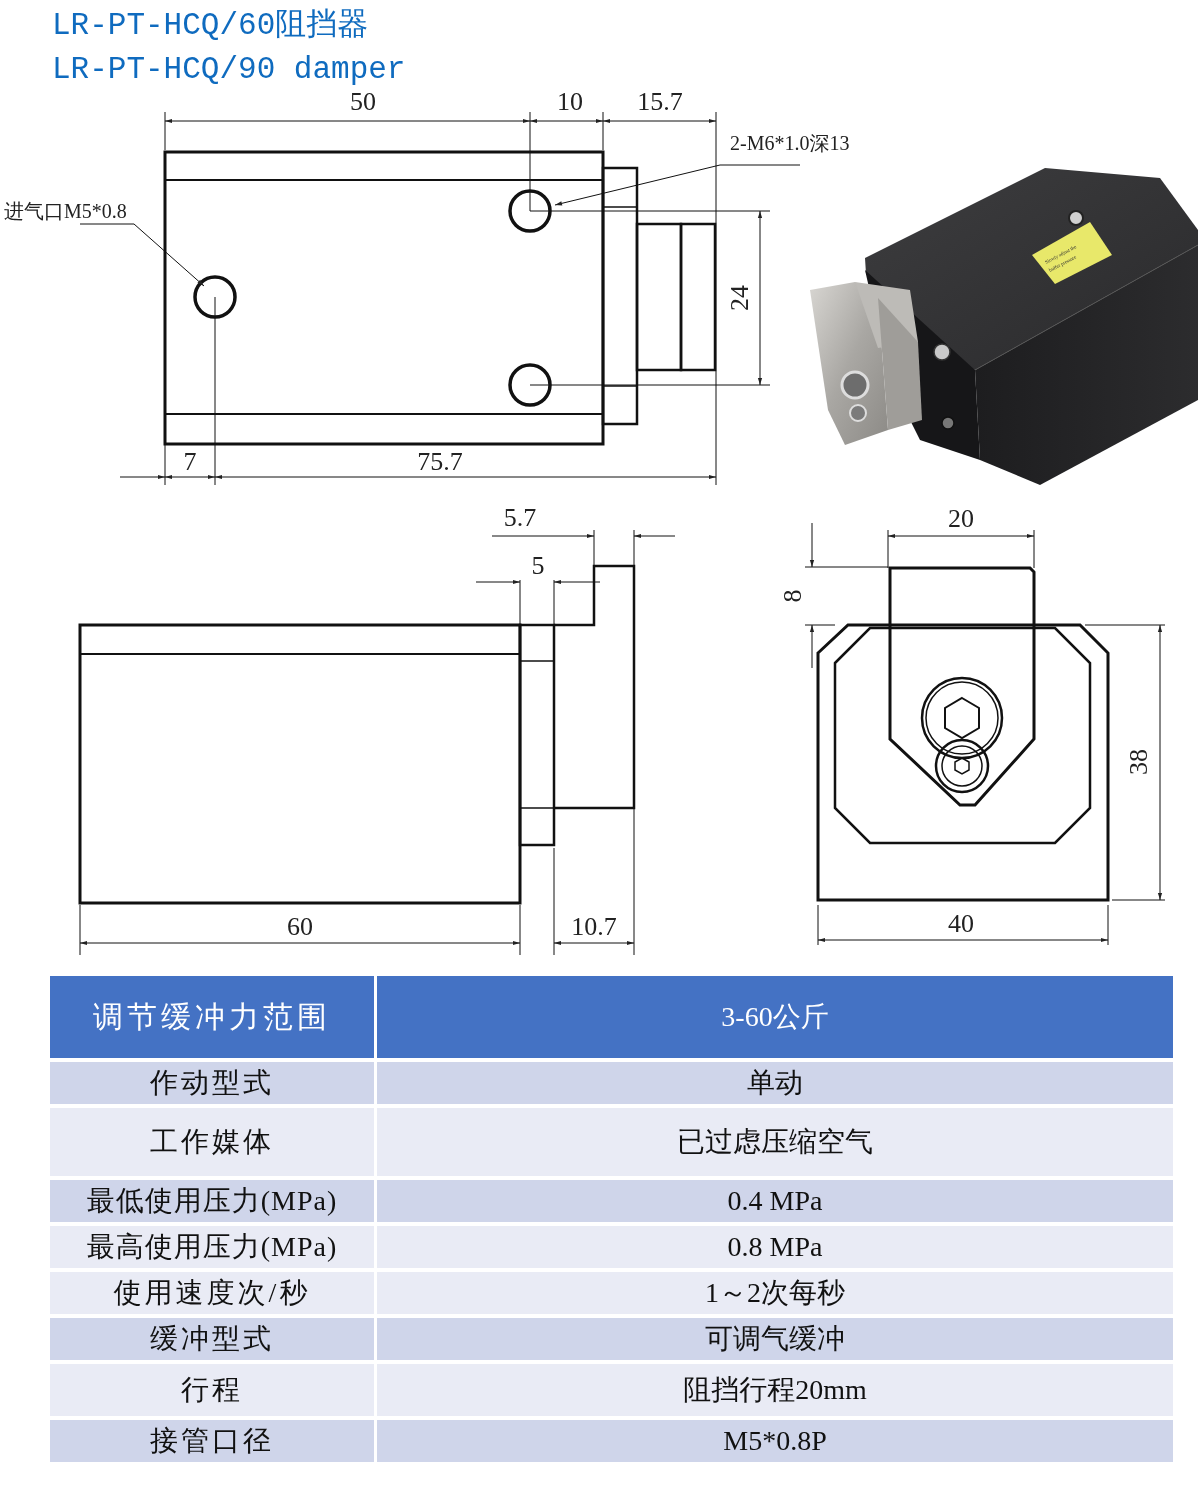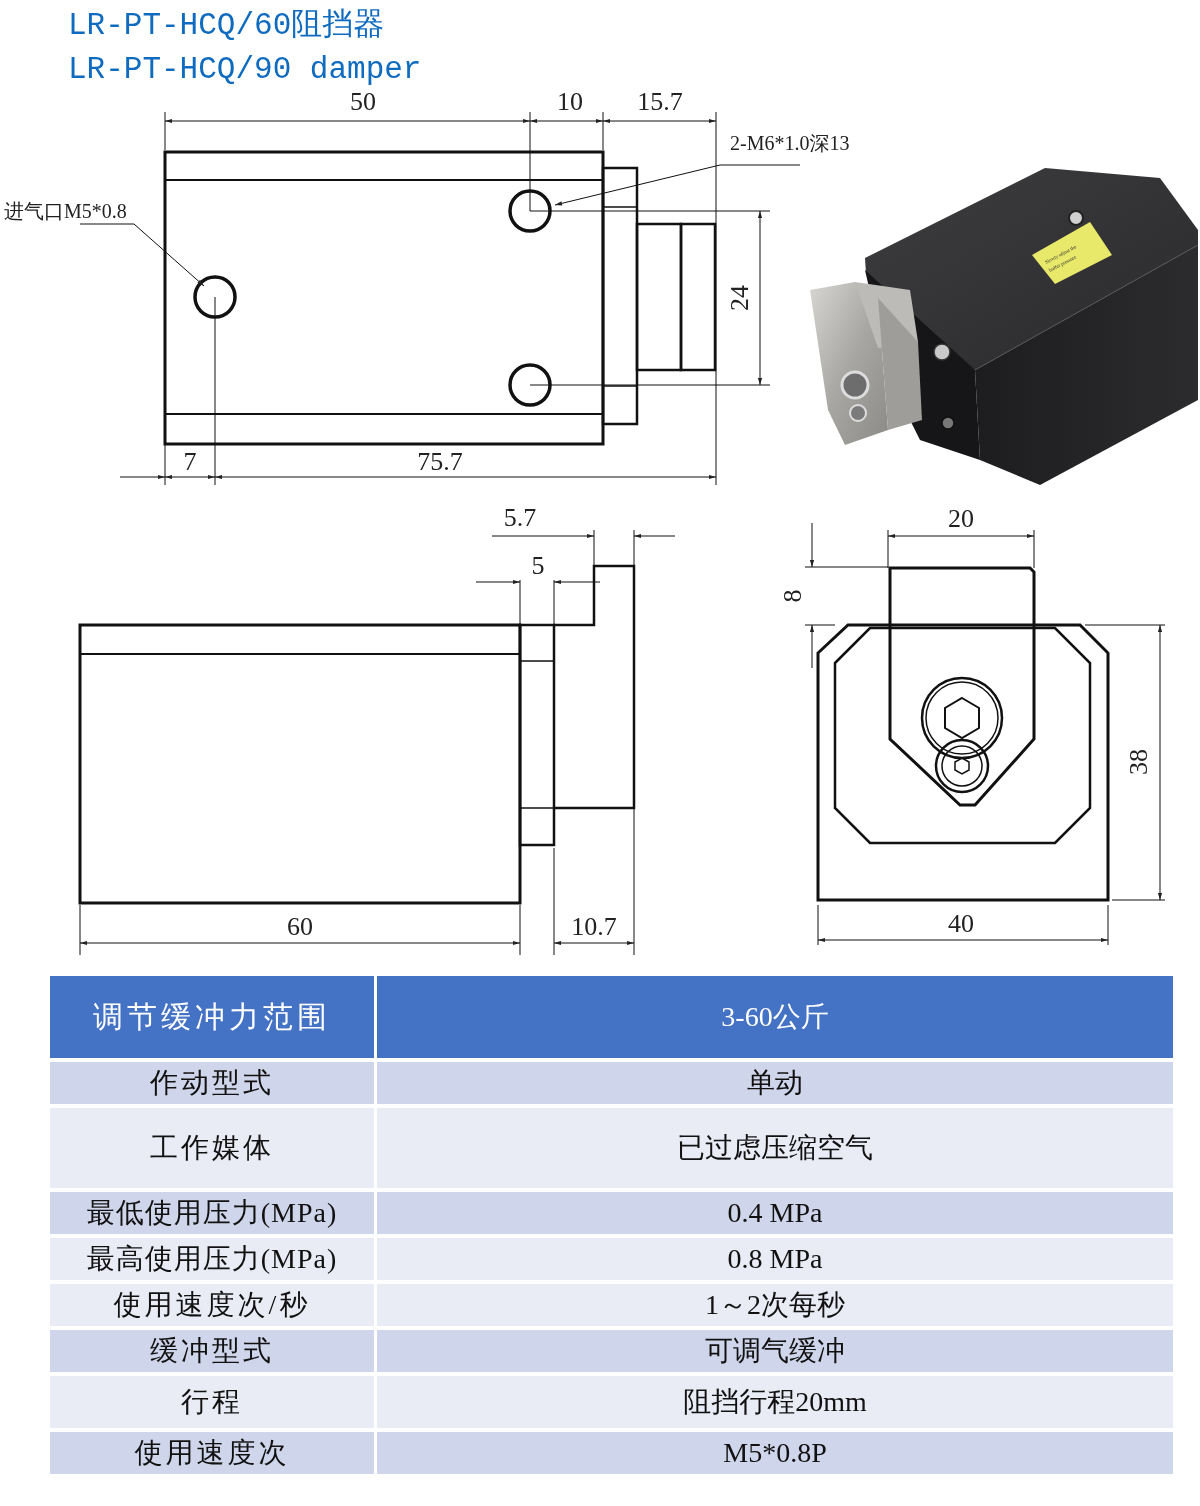--- a/index.html
+++ b/index.html
@@ -1,18 +1,18 @@
 <!DOCTYPE html>
 <html><head>
 <meta charset="utf-8">
 <style>
   html, body { margin: 0; padding: 0; background: #ffffff; }
   body { width: 1200px; height: 1506px; position: relative; overflow: hidden;
          font-family: "Liberation Serif", "DejaVu Serif", serif; color: #111; }
-  .title { position: absolute; left: 68px; color: #0f6bbf;
+  .title { position: absolute; left: 52px; color: #0f6bbf;
            font-family: "Liberation Mono", "DejaVu Sans Mono", monospace; font-size: 31px; line-height: 36px; }
   #t1 { top: 8px; } #t2 { top: 52px; }
   svg.drawing { position: absolute; left: 0; top: 0; }
   .dim { font-family: "Liberation Serif", "DejaVu Serif", serif; font-size: 26px; fill: #222; }
   .note { font-family: "Liberation Serif", "DejaVu Serif", serif; font-size: 20px; fill: #222; }
   .photo { position: absolute; left: 800px; top: 160px; width: 400px; height: 340px; }
   table.spec { position: absolute; left: 50px; top: 976px; width: 1123px; border-collapse: separate;
                border-spacing: 0 4px; margin-top: -4px; }
   table.spec td { padding: 2px; text-align: center; font-size: 28px; color: #111; }
   table.spec td.k { width: 320px; border-right: 3px solid #ffffff; }
@@ -180,21 +180,21 @@
 <table class="spec">
   <tbody>
       <tr class="hdr">
     <td class="k">调节缓冲力范围</td>
     <td>3-60公斤</td>
   </tr>
   <tr class="odd" style="height:36px">
     <td class="k">作动型式</td>
     <td>单动</td>
   </tr>
-  <tr class="even" style="height:80px">
+  <tr class="even" style="height:68px">
     <td class="k">工作媒体</td>
     <td>已过虑压缩空气</td>
   </tr>
   <tr class="odd" style="height:36px">
     <td class="k" style="letter-spacing:1px">最低使用压力(MPa)</td>
     <td>0.4 MPa</td>
   </tr>
   <tr class="even" style="height:36px">
     <td class="k" style="letter-spacing:1px">最高使用压力(MPa)</td>
     <td>0.8 MPa</td>
@@ -205,17 +205,17 @@
   </tr>
   <tr class="odd" style="height:36px">
     <td class="k">缓冲型式</td>
     <td>可调气缓冲</td>
   </tr>
   <tr class="even" style="height:52px">
     <td class="k">行程</td>
     <td>阻挡行程20mm</td>
   </tr>
   <tr class="odd" style="height:40px">
-    <td class="k">使用速度次</td>
+    <td class="k">接管口径</td>
     <td>M5*0.8P</td>
   </tr>
 </tbody>
   </table>
 
 </body></html>

